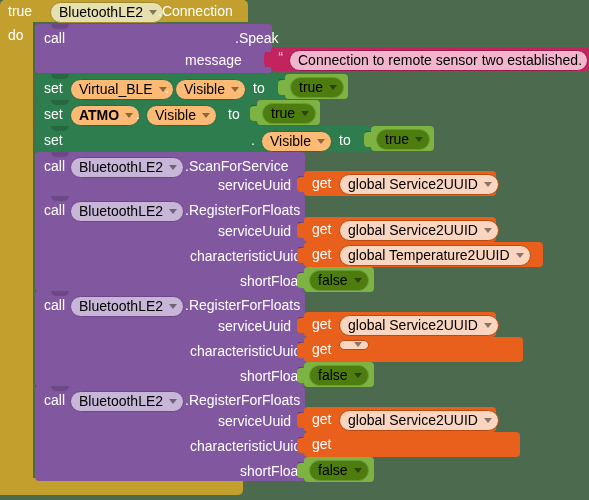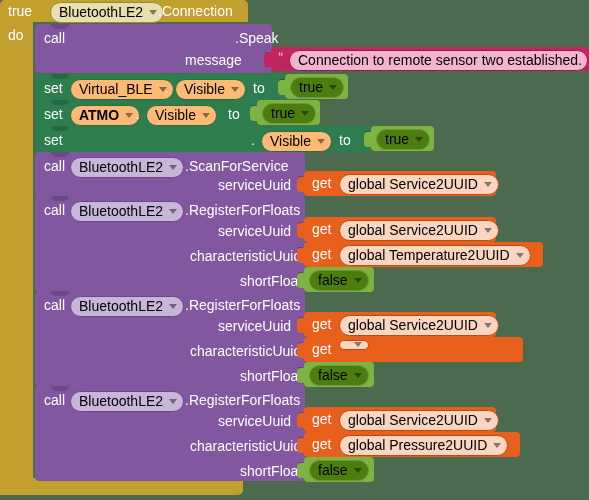--- a/index.html
+++ b/index.html
@@ -312,24 +312,20 @@
       <span>global Service2UUID</span>
       <span class="caret"></span>
     </span>
   </div>
 
   <span class="lbl" style="position:absolute;left:190px;top:438px;">characteristicUuid</span>
   <div class="socket" style="left:298px;top:437px;"></div>
   <div class="blk c-orange rnd" style="left:304px;top:432px;width:216px;height:25px;">
     <div class="plug c-orange"></div>
     <span class="lbl" style="position:absolute;left:8px;top:4px;">get</span>
-    <span class="field f-orange" style="position:absolute;left:35px;top:3px;">
-      <span>global Pressure2UUID</span>
-      <span class="caret"></span>
-    </span>
   </div>
 
   <span class="lbl" style="position:absolute;left:240px;top:463px;">shortFloat</span>
   <div class="socket" style="left:298px;top:462px;"></div>
   <div class="blk c-lgreen rnd" style="left:304px;top:457px;width:70px;height:25px;">
     <div class="plug c-lgreen"></div>
     <span class="field f-lgreen" style="position:absolute;left:5px;top:3px;">
       <span>false</span>
       <span class="caret"></span>
     </span>

